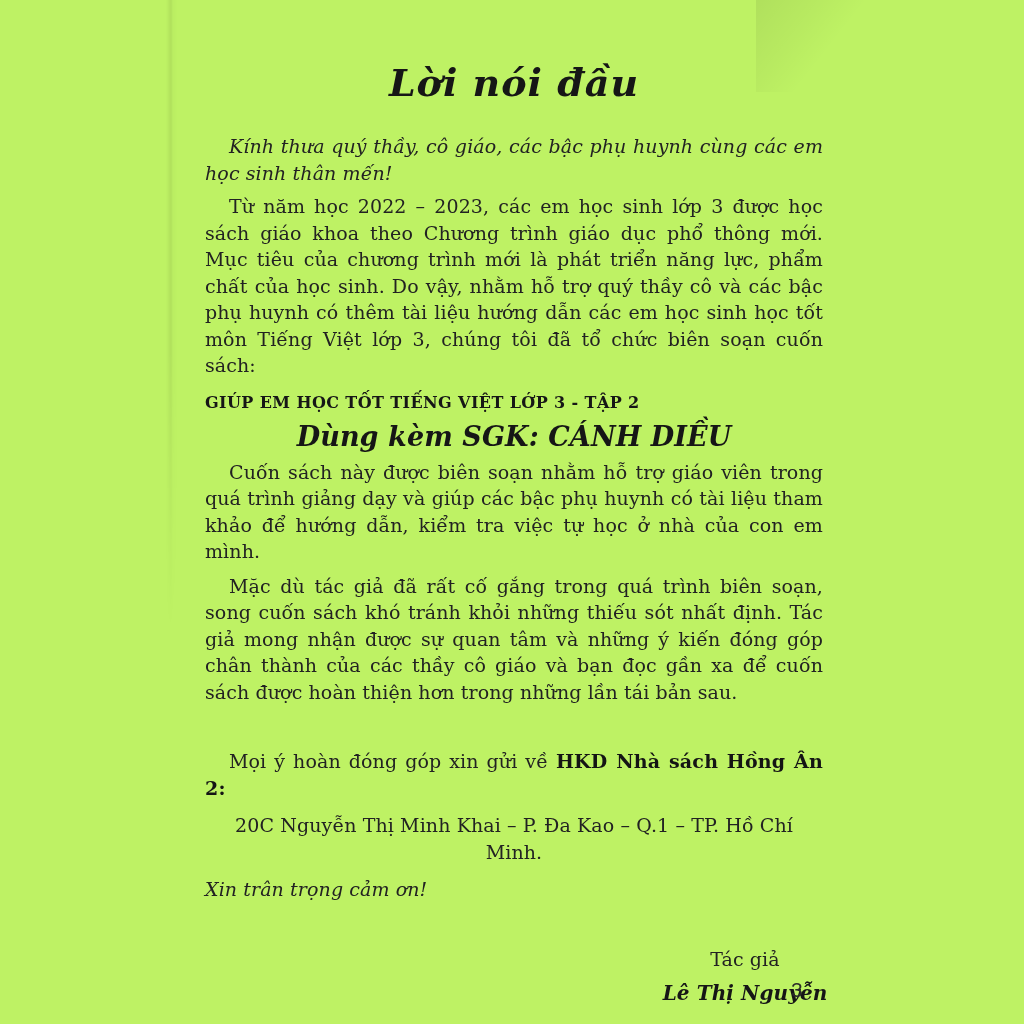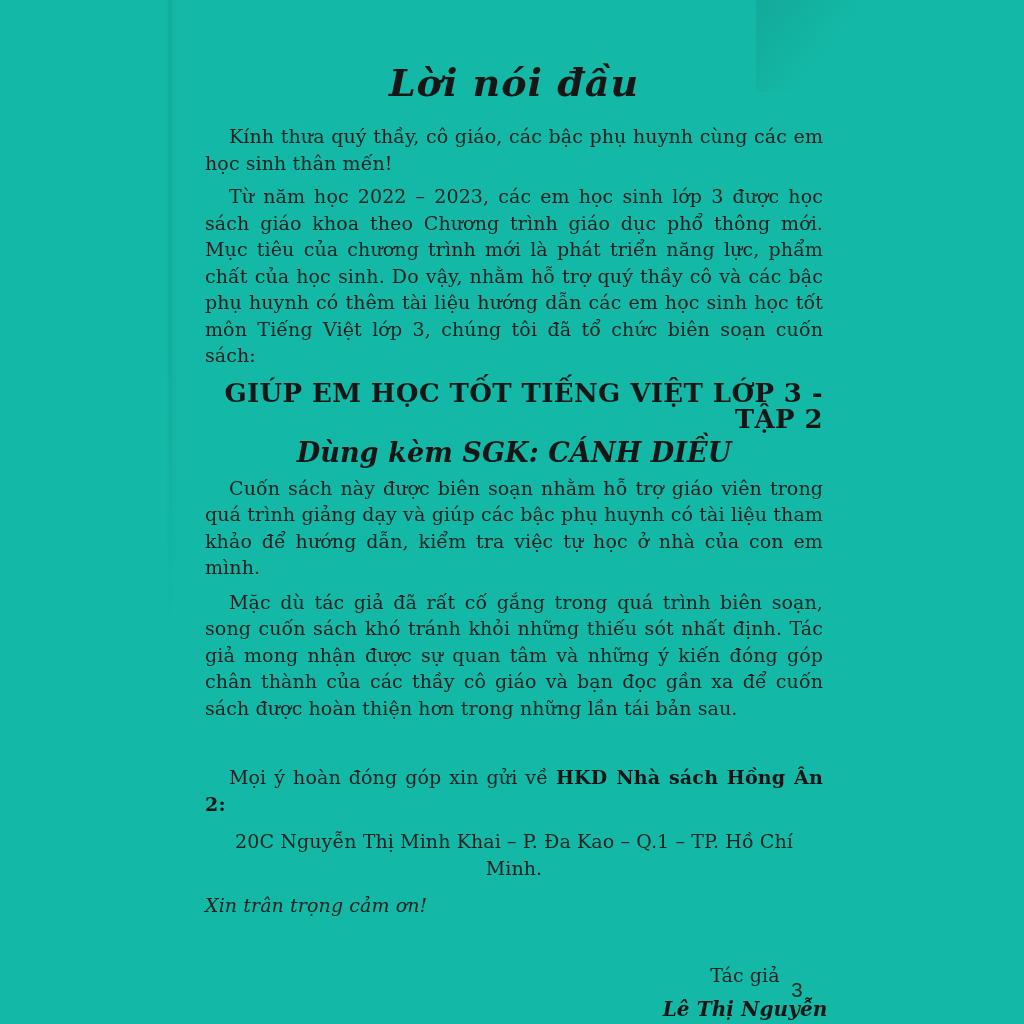--- a/index.html
+++ b/index.html
@@ -6,21 +6,21 @@
   body {
     width: 1024px; height: 1024px;
     background: #ffffff;
     font-family: "DejaVu Serif", serif;
     color: #222222;
     overflow: hidden;
     position: relative;
   }
   .page {
     position: absolute; inset: 0;
-    background: #14b8a6;
+    background: #bef264;
   }
   
   .edge-line {
     position: absolute; left: 166px; top: 0;
     width: 11px; height: 630px;
     background: linear-gradient(to right, rgba(0,0,0,0) 0%, rgba(0,0,0,0.07) 45%, rgba(0,0,0,0.02) 62%, rgba(0,0,0,0) 100%);
     -webkit-mask-image: linear-gradient(to bottom, #000 0%, #000 55%, transparent 100%);
             mask-image: linear-gradient(to bottom, #000 0%, #000 55%, transparent 100%);
   }
   
@@ -41,27 +41,27 @@
     letter-spacing: 1px;
     color: #161616;
   }
   p {
     margin: 0;
     font-size: 19px; line-height: 26.5px;
     text-align: justify;
     text-indent: 24px;
     letter-spacing: 0.1px;
   }
-  .salutation { margin-top: 17px; }
+  .salutation { margin-top: 27px; font-style: italic; }
   .mt-para    { margin-top: 7px; }
   .book-title {
     margin-top: 11px;
-    text-align: right; text-indent: 0;
+    text-align: left; text-indent: 0;
     font-weight: bold;
-    font-size: 26px; line-height: 26px;
+    font-size: 16px; line-height: 26px;
     letter-spacing: 0.4px;
     color: #161616;
   }
   .book-subtitle {
     margin-top: 8px;
     text-align: center; text-indent: 0;
     font-weight: bold; font-style: italic;
     font-size: 27px; line-height: 26px;
     color: #161616;
   }

